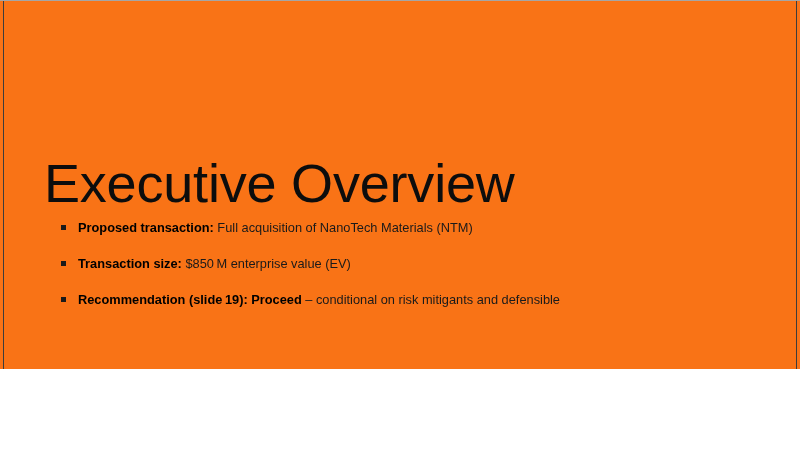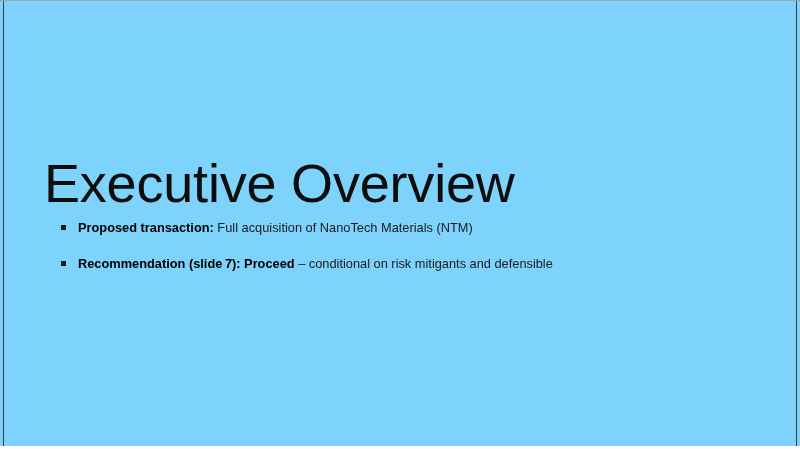--- a/index.html
+++ b/index.html
@@ -8,22 +8,22 @@
     padding: 0;
     background: #ffffff;
   }
   body {
     font-family: "Liberation Sans", "DejaVu Sans", sans-serif;
   }
 
   .slide {
     position: relative;
     width: 800px;
-    height: 446px;
-    background: #7dd3fc;
+    height: 369px;
+    background: #f97316;
     box-sizing: border-box;
     overflow: hidden;
   }
 
   
   .slide-top-rule {
     position: absolute;
     left: 0;
     top: 0;
     width: 800px;
@@ -111,22 +111,26 @@
 
   <h1 class="slide-title">Executive Overview</h1>
 
   <ul class="bullet-list">
 
     <li class="bullet-item">
       <span class="bullet-marker"></span>
       <span class="bullet-lead">Proposed transaction:</span><span class="bullet-rest"> Full acquisition of NanoTech Materials (NTM)</span>
     </li>
 
+    <li class="bullet-item">
+      <span class="bullet-marker"></span>
+      <span class="bullet-lead">Transaction size:</span><span class="bullet-rest"> $850 M enterprise value (EV)</span>
+    </li>
 
 
     <li class="bullet-item">
       <span class="bullet-marker"></span>
-      <span class="bullet-lead">Recommendation (slide 7): Proceed</span><span class="bullet-rest"> – conditional on risk mitigants and defensible</span>
+      <span class="bullet-lead">Recommendation (slide 19): Proceed</span><span class="bullet-rest"> – conditional on risk mitigants and defensible</span>
     </li>
 
   </ul>
 
 </div>
 
 </body></html>

